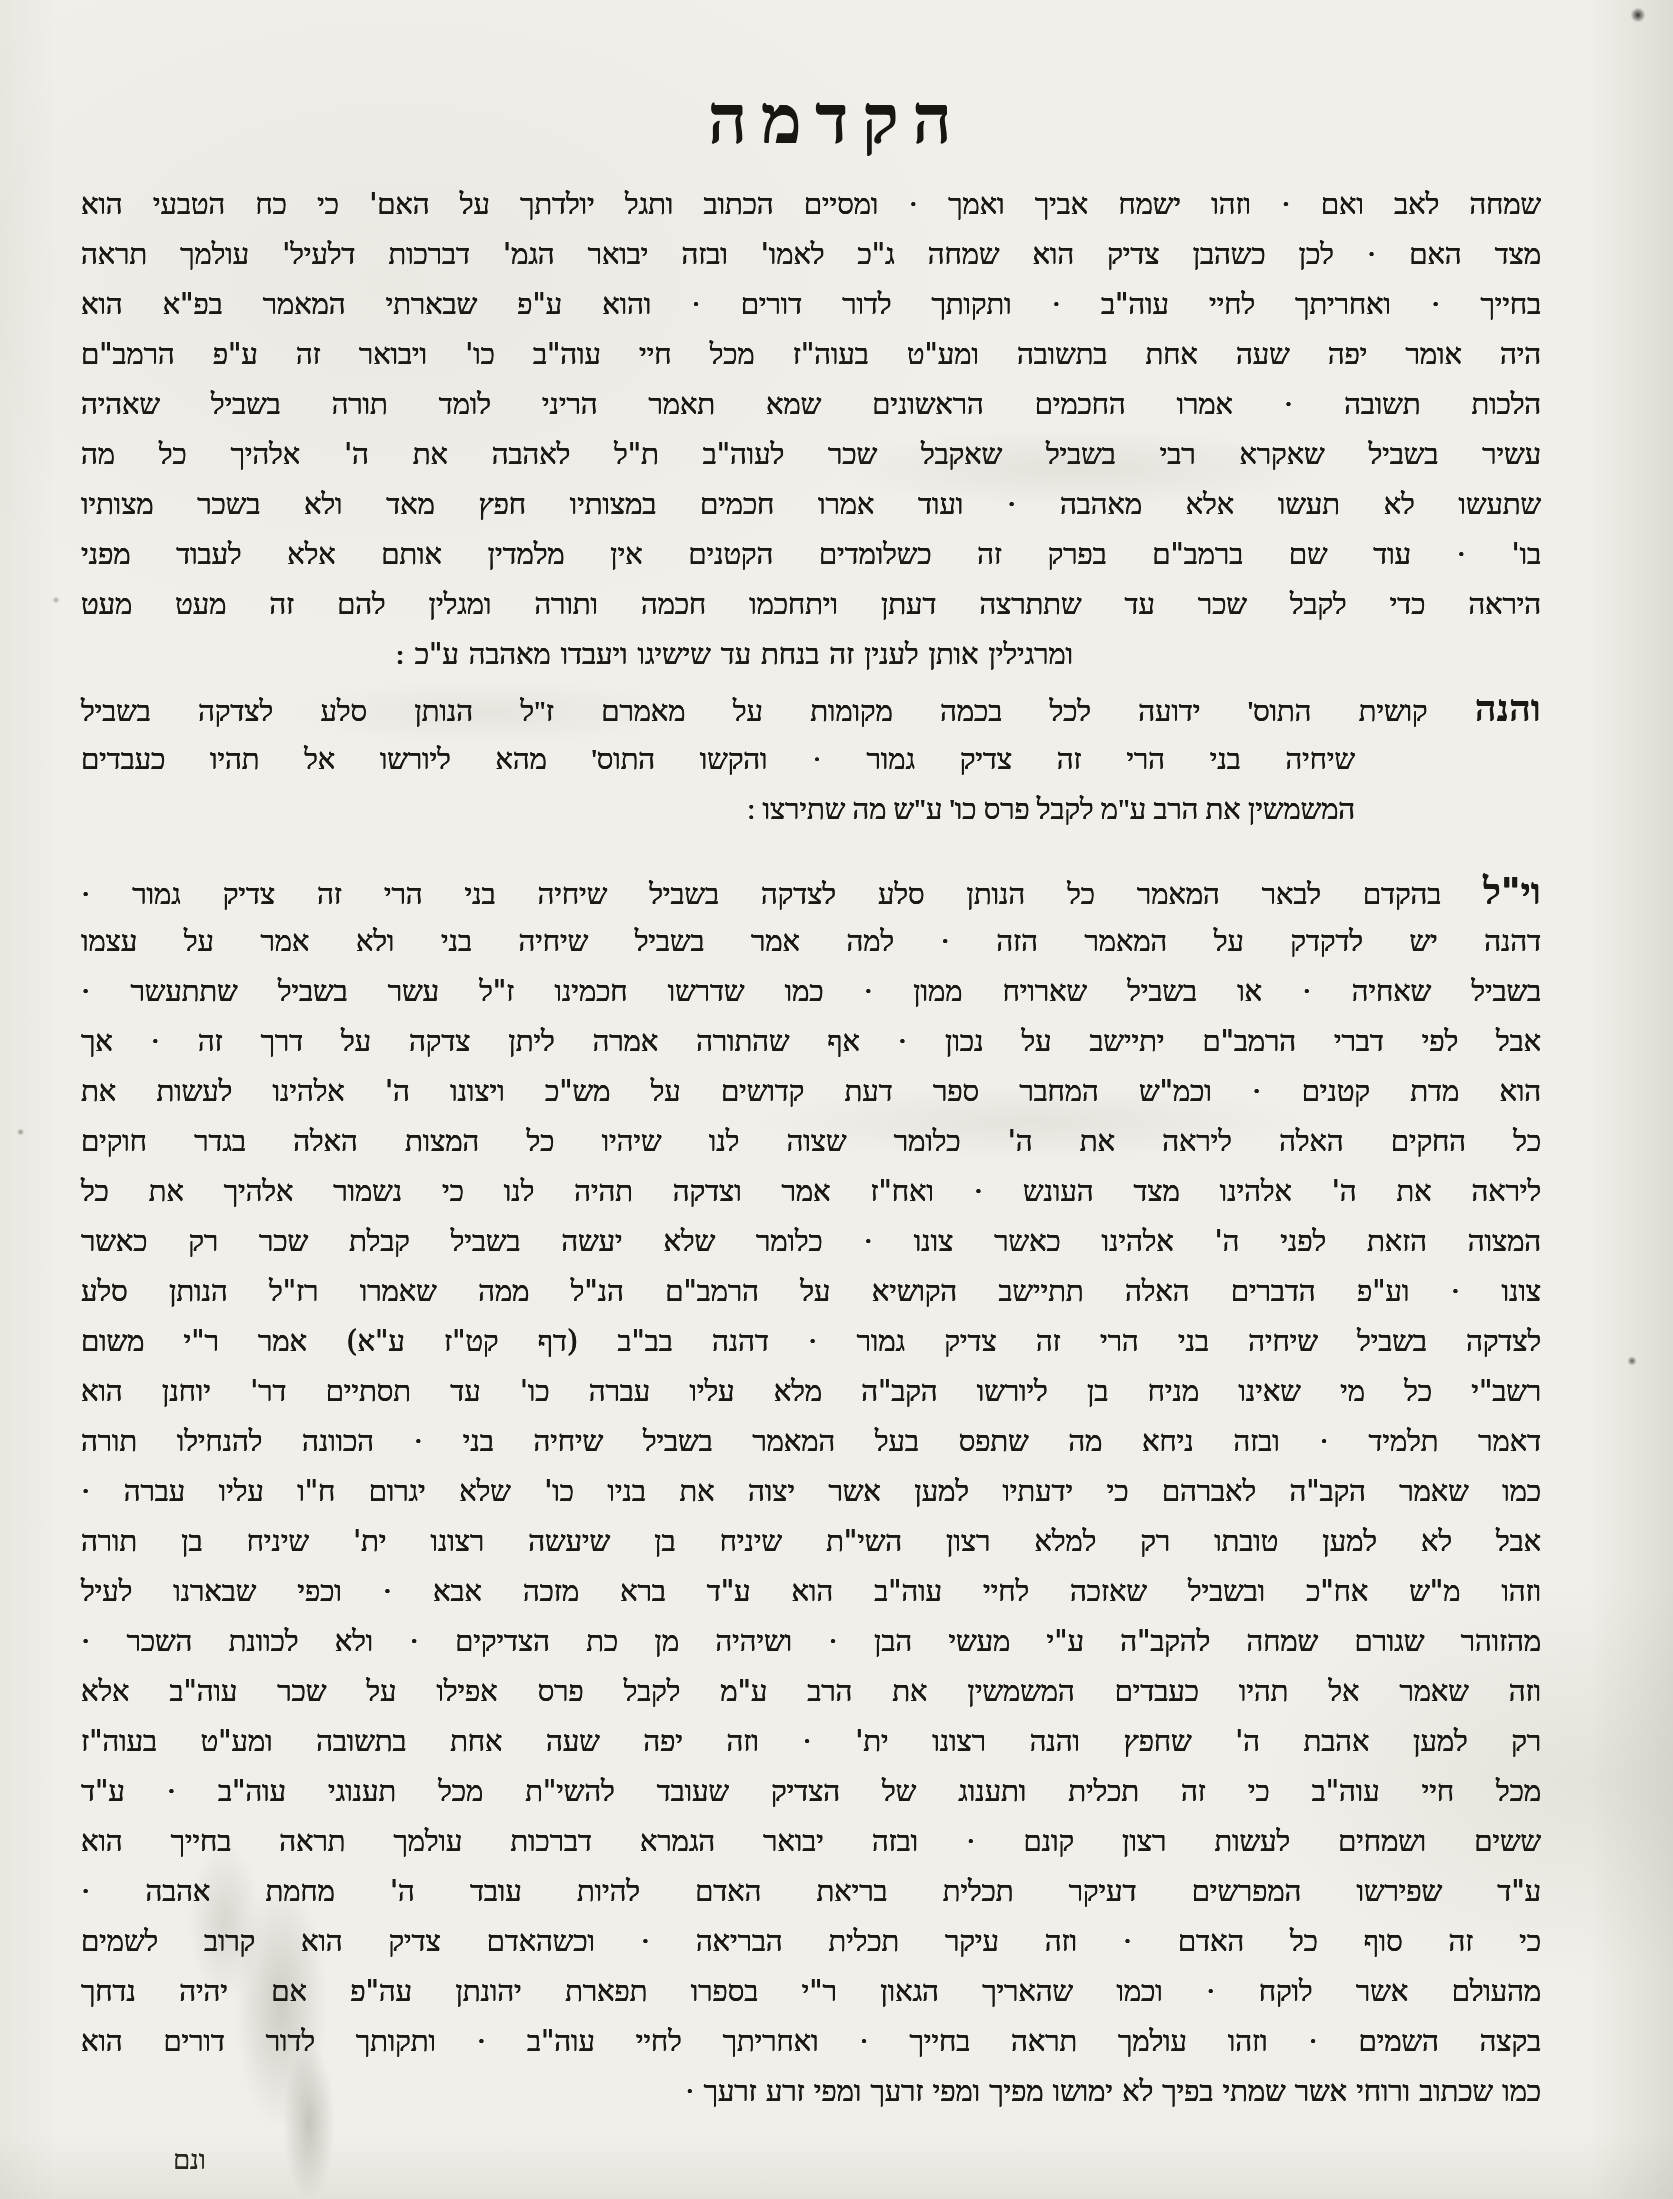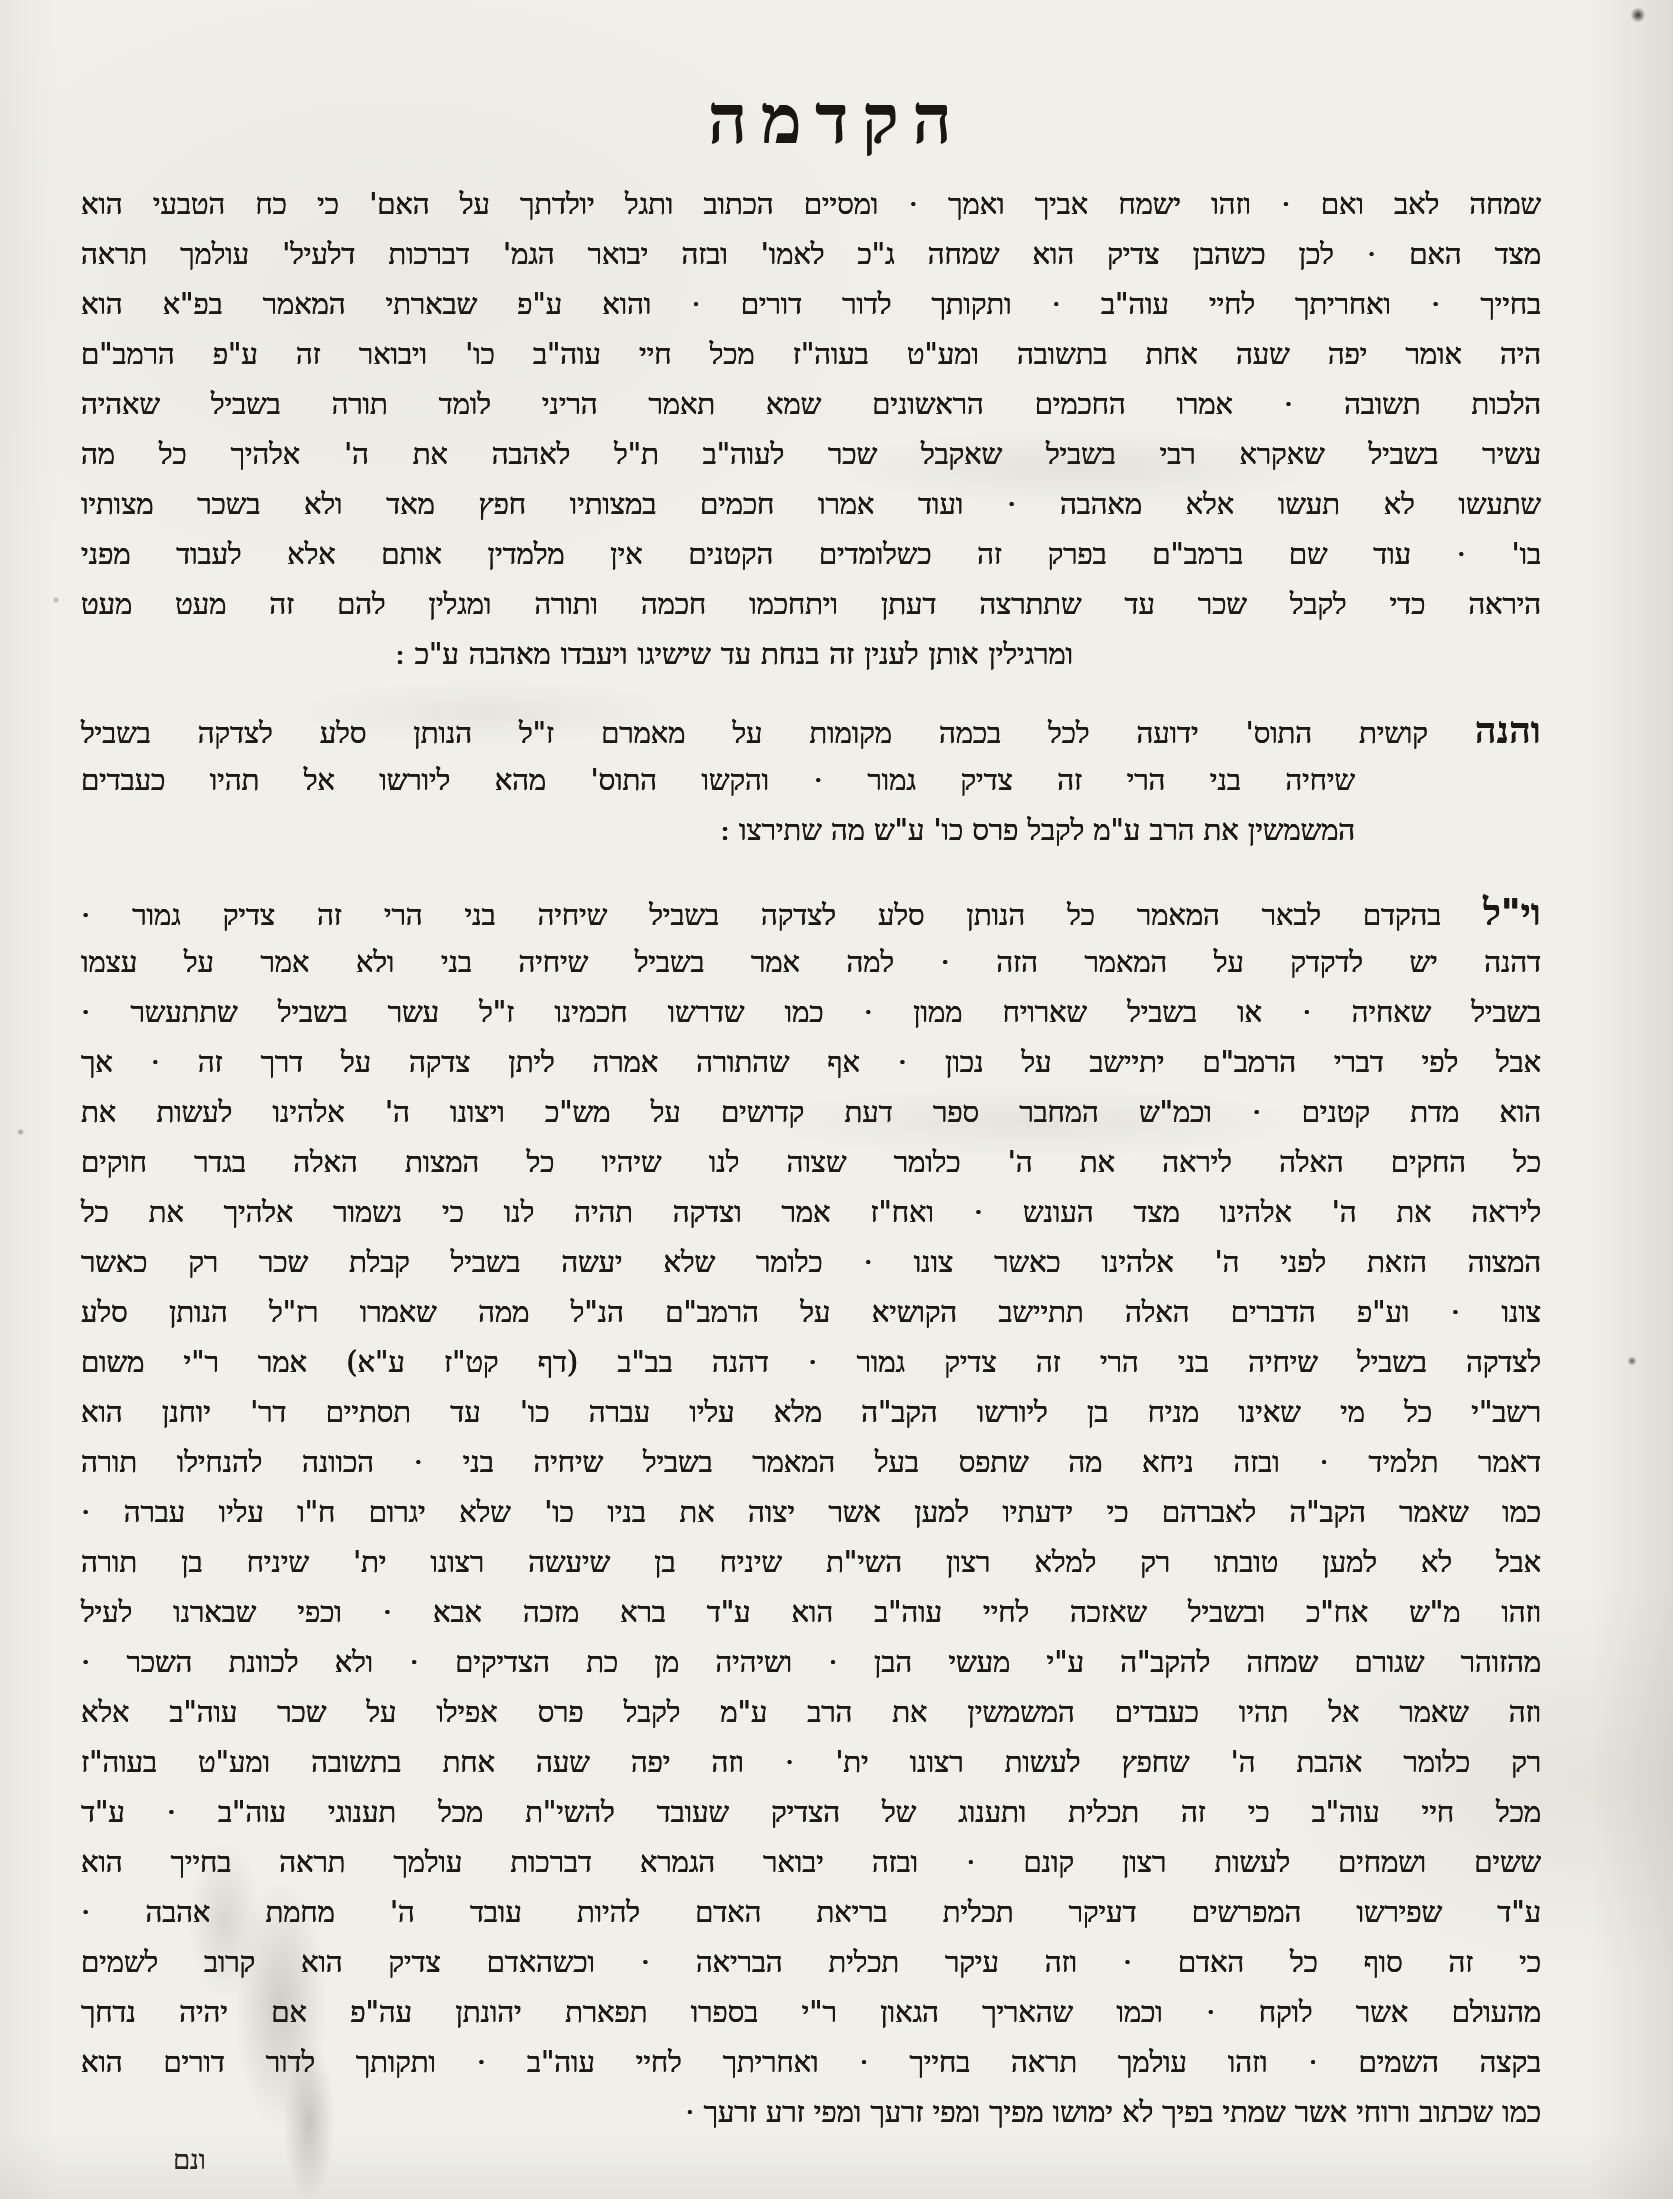--- a/index.html
+++ b/index.html
@@ -69,21 +69,21 @@
       <div class="line ">מצד האם · לכן כשהבן צדיק הוא שמחה ג"כ לאמו' ובזה יבואר הגמ' דברכות דלעיל' עולמך תראה</div>
       <div class="line ">בחייך · ואחריתך לחיי עוה"ב · ותקותך לדור דורים · והוא ע"פ שבארתי המאמר בפ"א הוא</div>
       <div class="line ">היה אומר יפה שעה אחת בתשובה ומע"ט בעוה"ז מכל חיי עוה"ב כו' ויבואר זה ע"פ הרמב"ם</div>
       <div class="line ">הלכות תשובה · אמרו החכמים הראשונים שמא תאמר הריני לומד תורה בשביל שאהיה</div>
       <div class="line ">עשיר בשביל שאקרא רבי בשביל שאקבל שכר לעוה"ב ת"ל לאהבה את ה' אלהיך כל מה</div>
       <div class="line ">שתעשו לא תעשו אלא מאהבה · ועוד אמרו חכמים במצותיו חפץ מאד ולא בשכר מצותיו</div>
       <div class="line ">בו' · עוד שם ברמב"ם בפרק זה כשלומדים הקטנים אין מלמדין אותם אלא לעבוד מפני</div>
       <div class="line ">היראה כדי לקבל שכר עד שתתרצה דעתן ויתחכמו חכמה ותורה ומגלין להם זה מעט מעט</div>
       <div class="line line-center">ומרגילין אותן לענין זה בנחת עד שישיגו ויעבדו מאהבה ע"כ :</div>
     </div>
-    <div class="para" style="margin-top: 26px;">
+    <div class="para" style="margin-top: 5px; font-family: Liberation Serif, serif;">
       <div class="line"><span class="opener">והנה</span> קושית התוס' ידועה לכל בכמה מקומות על מאמרם ז"ל הנותן סלע לצדקה בשביל</div>
       <div class="line line-indent">שיחיה בני הרי זה צדיק גמור · והקשו התוס' מהא ליורשו אל תהיו כעבדים</div>
       <div class="line line-indent line-end">המשמשין את הרב ע"מ לקבל פרס כו' ע"ש מה שתירצו :</div>
     </div>
     <div class="para" style="margin-top: 32px;">
       <div class="line"><span class="opener">וי"ל</span> בהקדם לבאר המאמר כל הנותן סלע לצדקה בשביל שיחיה בני הרי זה צדיק גמור ·</div>
       <div class="line ">דהנה יש לדקדק על המאמר הזה · למה אמר בשביל שיחיה בני ולא אמר על עצמו</div>
       <div class="line ">בשביל שאחיה · או בשביל שארויח ממון · כמו שדרשו חכמינו ז"ל עשר בשביל שתתעשר ·</div>
       <div class="line ">אבל לפי דברי הרמב"ם יתיישב על נכון · אף שהתורה אמרה ליתן צדקה על דרך זה · אך</div>
       <div class="line ">הוא מדת קטנים · וכמ"ש המחבר ספר דעת קדושים על מש"כ ויצונו ה' אלהינו לעשות את</div>
@@ -92,21 +92,21 @@
       <div class="line ">המצוה הזאת לפני ה' אלהינו כאשר צונו · כלומר שלא יעשה בשביל קבלת שכר רק כאשר</div>
       <div class="line ">צונו · וע"פ הדברים האלה תתיישב הקושיא על הרמב"ם הנ"ל ממה שאמרו רז"ל הנותן סלע</div>
       <div class="line ">לצדקה בשביל שיחיה בני הרי זה צדיק גמור · דהנה בב"ב (דף קט"ז ע"א) אמר ר"י משום</div>
       <div class="line ">רשב"י כל מי שאינו מניח בן ליורשו הקב"ה מלא עליו עברה כו' עד תסתיים דר' יוחנן הוא</div>
       <div class="line ">דאמר תלמיד · ובזה ניחא מה שתפס בעל המאמר בשביל שיחיה בני · הכוונה להנחילו תורה</div>
       <div class="line ">כמו שאמר הקב"ה לאברהם כי ידעתיו למען אשר יצוה את בניו כו' שלא יגרום ח"ו עליו עברה ·</div>
       <div class="line ">אבל לא למען טובתו רק למלא רצון השי"ת שיניח בן שיעשה רצונו ית' שיניח בן תורה</div>
       <div class="line ">וזהו מ"ש אח"כ ובשביל שאזכה לחיי עוה"ב הוא ע"ד ברא מזכה אבא · וכפי שבארנו לעיל</div>
       <div class="line ">מהזוהר שגורם שמחה להקב"ה ע"י מעשי הבן · ושיהיה מן כת הצדיקים · ולא לכוונת השכר ·</div>
       <div class="line ">וזה שאמר אל תהיו כעבדים המשמשין את הרב ע"מ לקבל פרס אפילו על שכר עוה"ב אלא</div>
-      <div class="line ">רק כלומר אהבת ה' שחפץ לעשות רצונו ית' · וזה יפה שעה אחת בתשובה ומע"ט בעוה"ז</div>
+      <div class="line ">רק למען אהבת ה' שחפץ והנה רצונו ית' · וזה יפה שעה אחת בתשובה ומע"ט בעוה"ז</div>
       <div class="line ">מכל חיי עוה"ב כי זה תכלית ותענוג של הצדיק שעובד להשי"ת מכל תענוגי עוה"ב · ע"ד</div>
       <div class="line ">ששים ושמחים לעשות רצון קונם · ובזה יבואר הגמרא דברכות עולמך תראה בחייך הוא</div>
       <div class="line ">ע"ד שפירשו המפרשים דעיקר תכלית בריאת האדם להיות עובד ה' מחמת אהבה ·</div>
       <div class="line ">כי זה סוף כל האדם · וזה עיקר תכלית הבריאה · וכשהאדם צדיק הוא קרוב לשמים</div>
       <div class="line ">מהעולם אשר לוקח · וכמו שהאריך הגאון ר"י בספרו תפארת יהונתן עה"פ אם יהיה נדחך</div>
       <div class="line ">בקצה השמים · וזהו עולמך תראה בחייך · ואחריתך לחיי עוה"ב · ותקותך לדור דורים הוא</div>
       <div class="line line-end">כמו שכתוב ורוחי אשר שמתי בפיך לא ימושו מפיך ומפי זרעך ומפי זרע זרעך ·</div>
     </div>
   </div>
 

